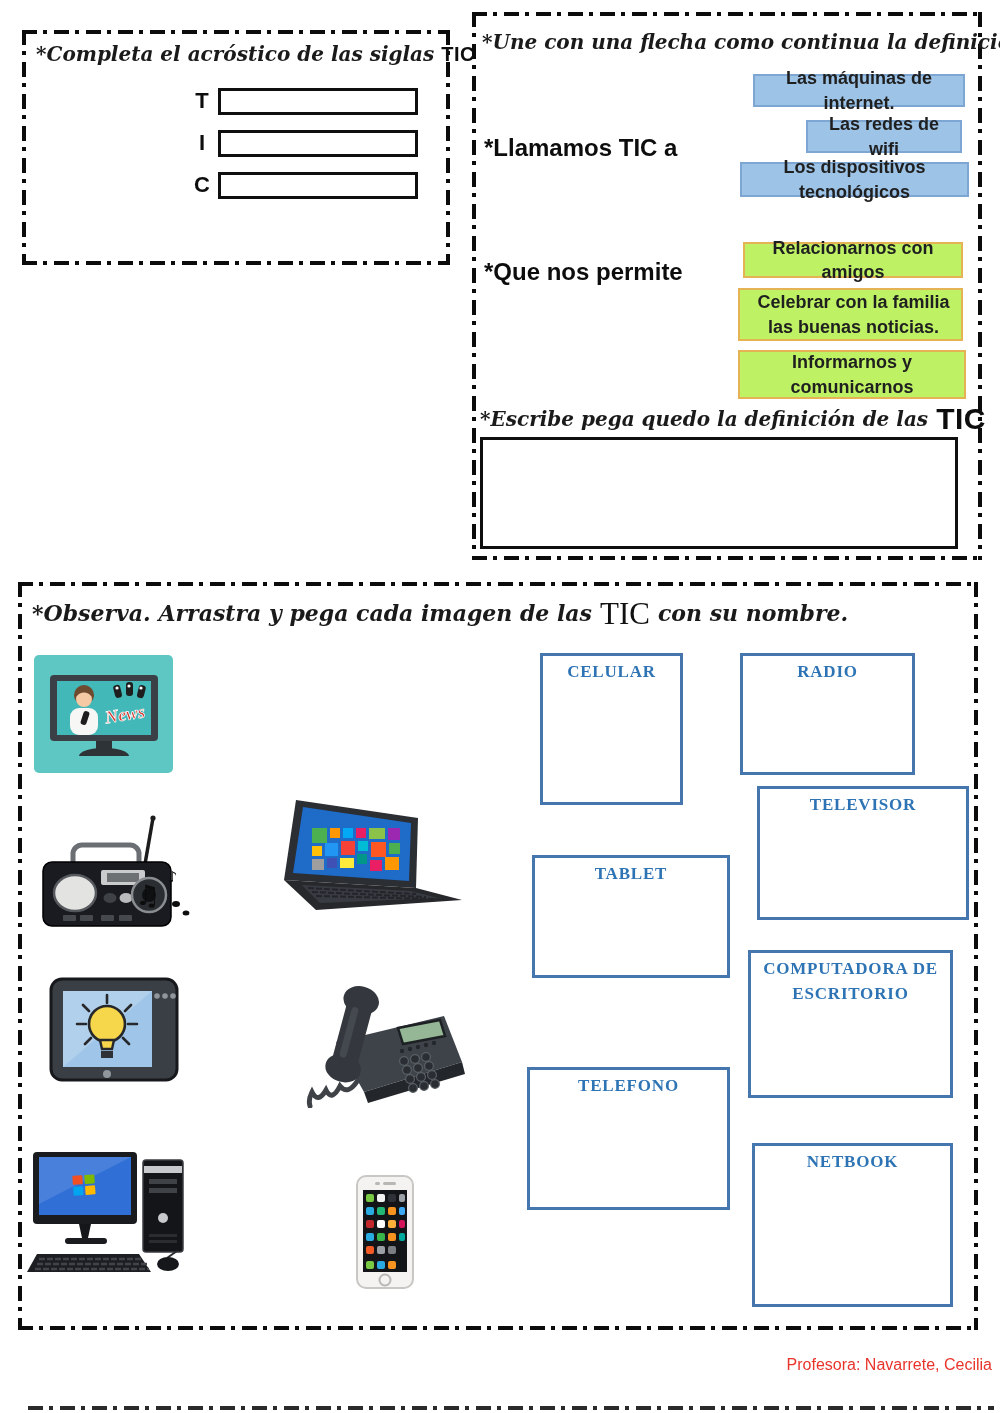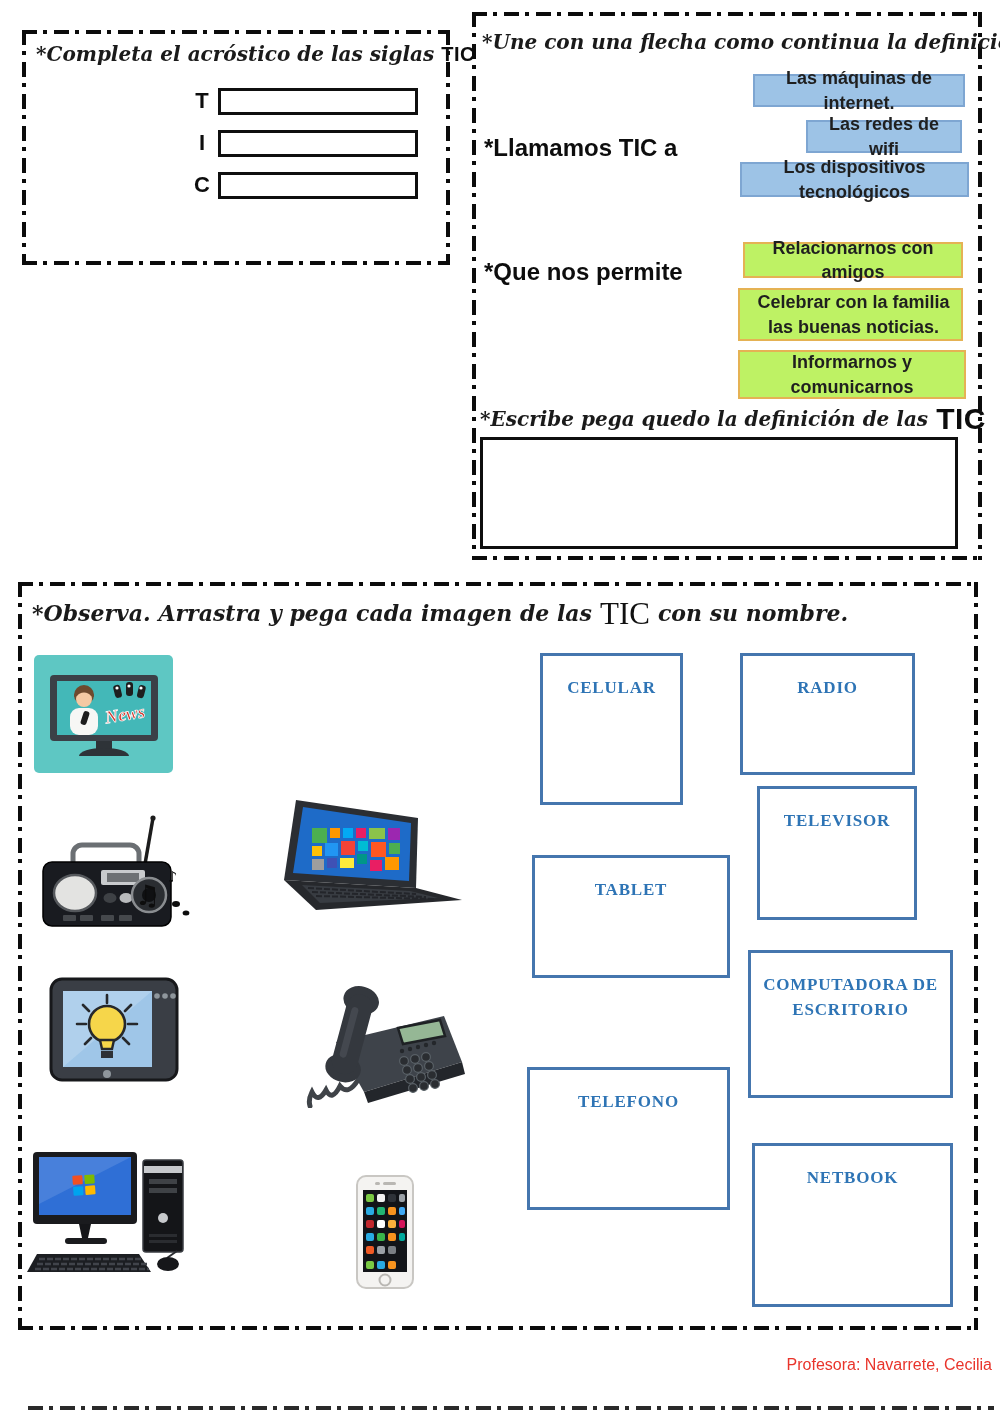--- a/index.html
+++ b/index.html
@@ -37,33 +37,33 @@
   .s2write .script{font-size:20px;font-weight:600}
   .s2write .acronym{font-size:30px;margin-left:8px;vertical-align:-3px}
   .def-box{position:absolute;left:8px;top:425px;width:478px;height:112px;border:3px solid #0f0f0f;background:#fff}
 
   
   #box-drag{left:18px;top:582px;width:960px;height:748px}
   .s3title{position:absolute;left:14px;top:14px;white-space:nowrap}
   .s3title .script{font-size:22px;font-weight:600}
   .s3title .tic-serif{font-family:"Liberation Serif",serif;font-style:normal;font-weight:500;font-size:31px;color:#111;margin:0 8px;vertical-align:-3px}
   .zone{position:absolute;border:3px solid #4576AE;background:#fff;text-align:center}
-  .zlabel{display:inline-block;margin-top:20px;font-family:"Liberation Serif",serif;font-weight:600;font-size:17px;letter-spacing:.8px;color:#2E74B5;line-height:1.45;padding:0 10px}
+  .zlabel{display:inline-block;margin-top:4px;font-family:"Liberation Serif",serif;font-weight:600;font-size:17px;letter-spacing:.8px;color:#2E74B5;line-height:1.45;padding:0 10px}
   .img{position:absolute}
   .img svg{display:block}
 
   
   #credit{position:absolute;right:8px;top:1356px;font-size:16px;color:#E9342B;font-family:"Liberation Sans",sans-serif}
   #next-sect-line{position:absolute;left:28px;top:1406px;width:966px;height:4px;
       background:repeating-linear-gradient(90deg,#2a2a2a 0 15px,transparent 15px 21px,#2a2a2a 21px 25px,transparent 25px 32px)}
 
   
   .z-celular{left:522px;top:71px;width:143px;height:152px}
   .z-radio{left:722px;top:71px;width:175px;height:122px}
-  .z-televisor{left:739px;top:204px;width:160px;height:134px}
+  .z-televisor{left:739px;top:204px;width:212px;height:134px}
   .z-tablet{left:514px;top:273px;width:198px;height:123px}
   .z-computadora{left:730px;top:368px;width:205px;height:148px}
   .z-telefono{left:509px;top:485px;width:203px;height:143px}
   .z-netbook{left:734px;top:561px;width:201px;height:164px}
 
   
   .i-tv{left:14px;top:73px}
   .i-radio{left:17px;top:230px}
   .i-laptop{left:250px;top:214px}
   .i-tablet{left:27px;top:394px}

